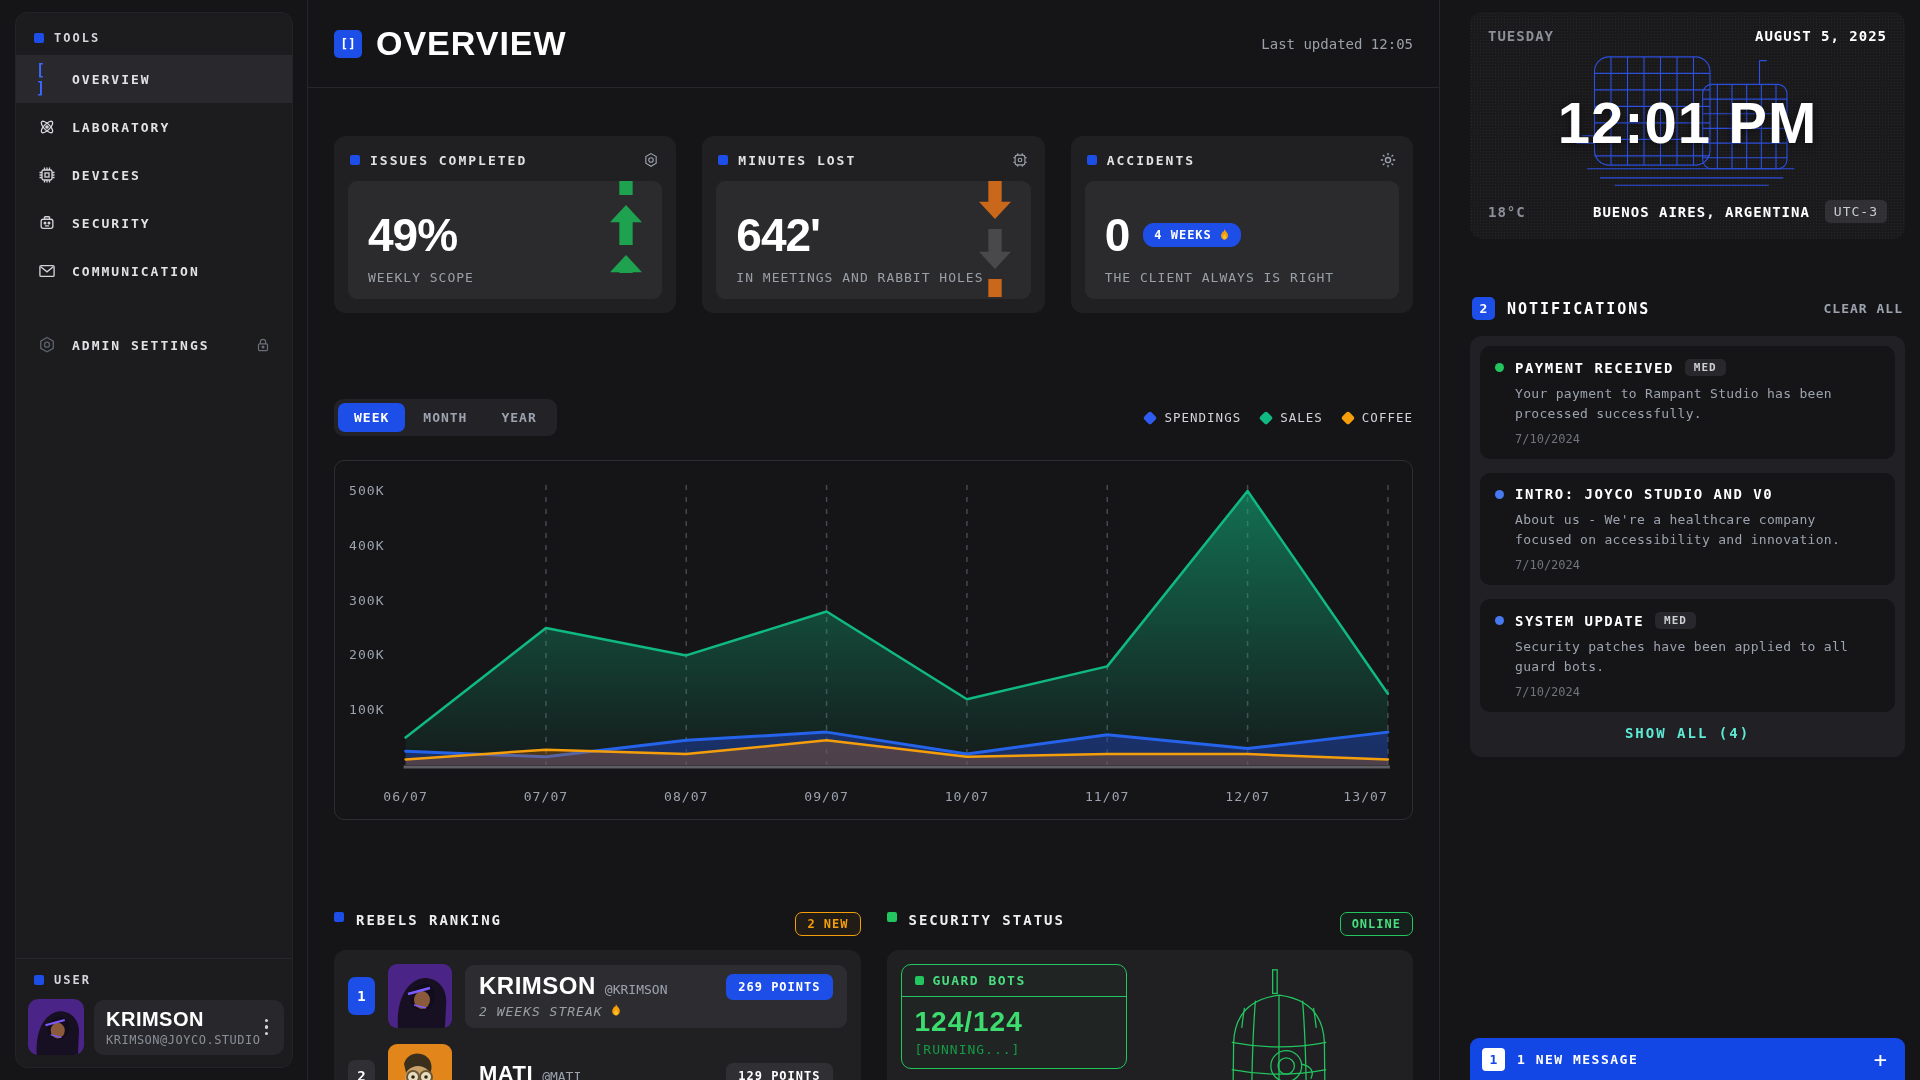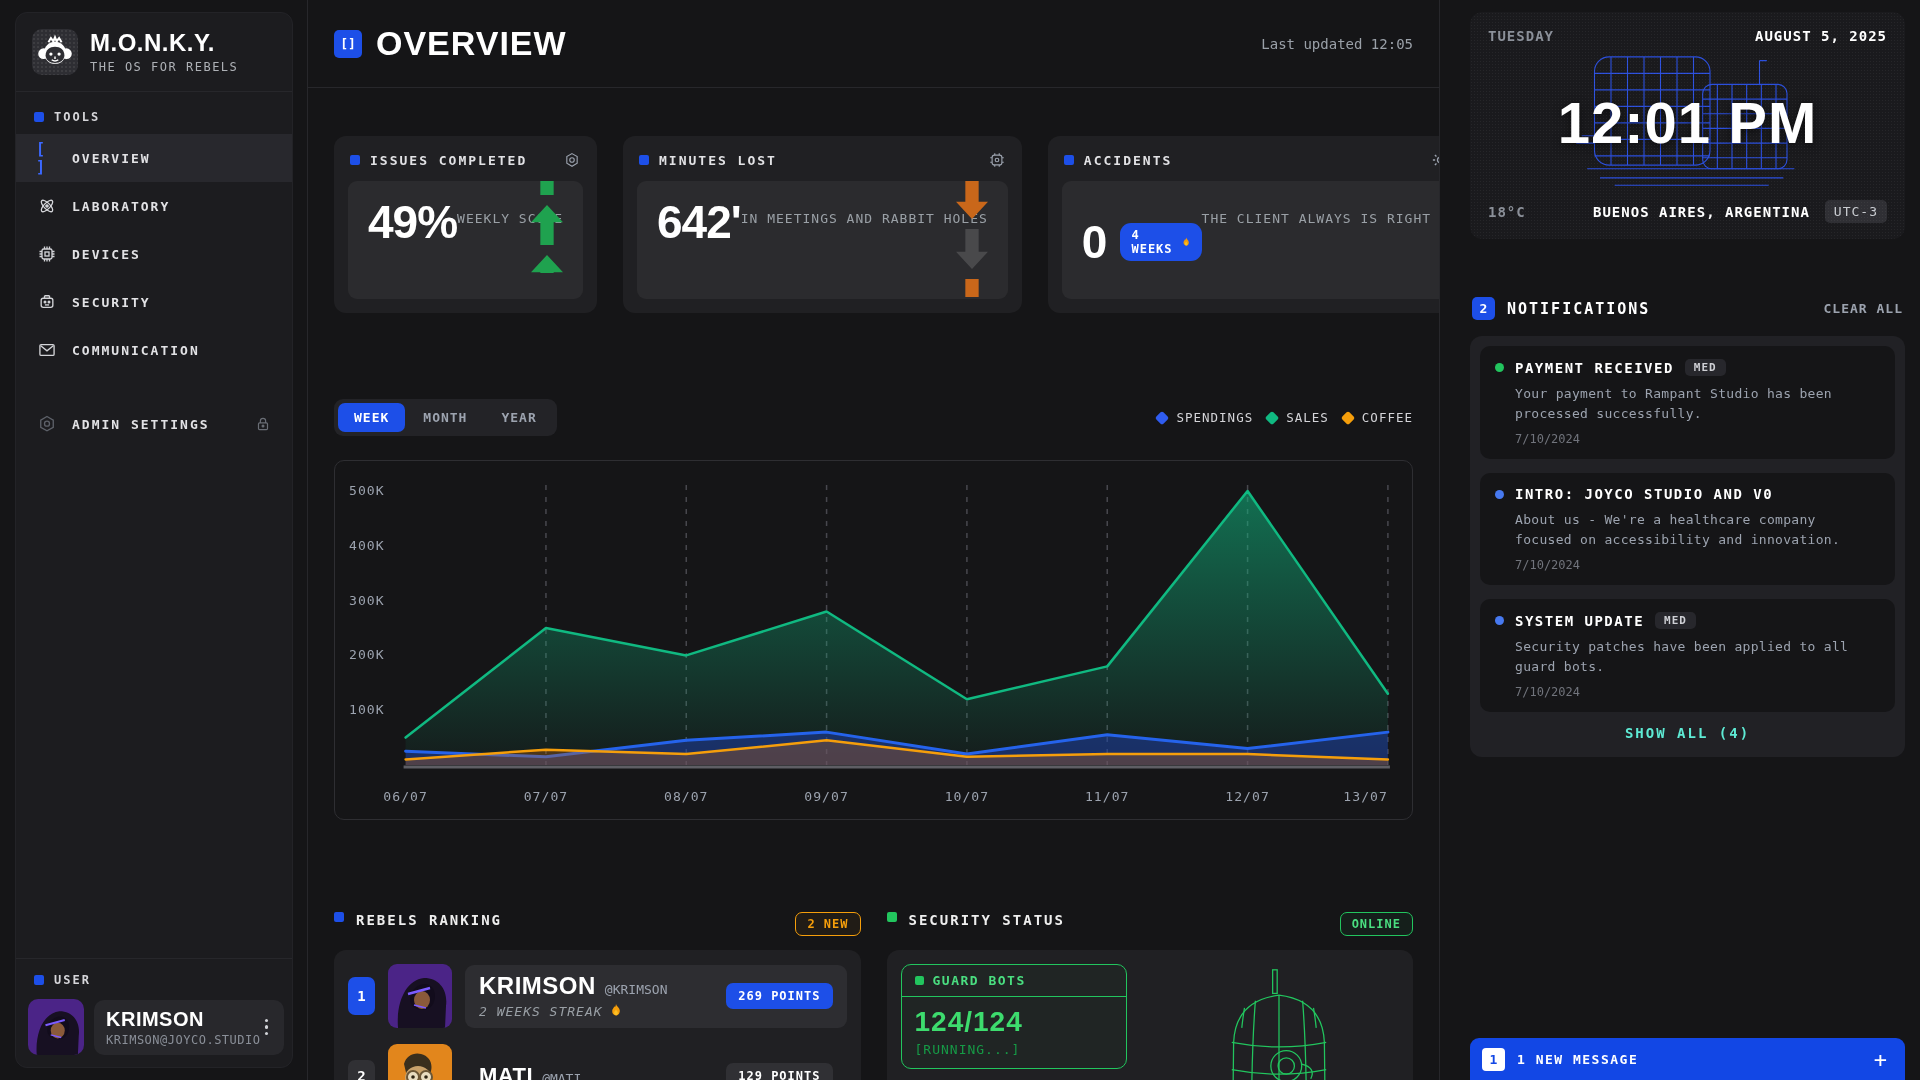--- a/index.html
+++ b/index.html
@@ -56,36 +56,36 @@
   .hicon{width:28px;height:28px;border-radius:5px;background:var(--accent);color:#fff;display:flex;align-items:center;justify-content:center;
     font:bold 13px var(--mono);margin-right:14px}
   .htitle{font:bold 34px var(--disp);letter-spacing:1px;color:#fff}
   .hupdated{margin-left:auto;font:14px var(--mono);color:#9aa0a8}
 
   .stats{display:grid;grid-template-columns:1fr 1fr 1fr;gap:26px;margin:48px 26px 0}
   .stat-card{background:var(--panel);border-radius:12px;padding:13px 14px 14px}
   .stat-head{display:flex;align-items:center;gap:10px;padding:2px 2px 12px}
   .stat-head .gear{margin-left:auto;color:#9ca3af;cursor:pointer}
   .stat-body{position:relative;background:var(--panel2);border-radius:9px;height:118px;padding:18px 20px 14px;overflow:hidden;
-    display:flex;flex-direction:row;justify-content:flex-end}
+    display:flex;flex-direction:column;justify-content:flex-end}
   .stat-value{font:bold 46px var(--disp);letter-spacing:-1px;color:#fff;line-height:1}
   .stat-sub{font:13px var(--mono);letter-spacing:1px;color:#9aa0a6;margin-top:12px;white-space:nowrap}
   .valrow{display:flex;align-items:center;gap:14px}
   .streak-badge{display:inline-flex;align-items:center;gap:7px;background:var(--accent);border-radius:11px;padding:5px 11px;
     font:bold 12px var(--mono);letter-spacing:1px;color:#fff}
   .arrcol{position:absolute;top:0;bottom:0;right:16px;width:40px;display:flex;flex-direction:column;align-items:center;gap:10px;overflow:hidden}
   .arrcol.up{transform:translateY(-26px)}
   .arrcol.down{transform:translateY(-2px)}
   .arrcol svg{flex:none}
 
   .chart-bar{display:flex;align-items:center;margin:86px 26px 0}
   .tabs{display:flex;background:#232327;border-radius:9px;padding:4px;gap:2px}
   .tab{font:bold 13px var(--mono);letter-spacing:1px;color:#9ca3af;padding:7px 16px;border-radius:7px;cursor:pointer}
   .tab.active{background:var(--accent);color:#fff}
-  .legend{margin-left:auto;display:flex;gap:14px;}
+  .legend{margin-left:auto;display:flex;gap:20px;}
   .leg{display:flex;align-items:center;gap:9px;cursor:pointer}
   .diamond{width:10px;height:10px;border-radius:2px;transform:rotate(45deg)}
   .leg span{font:12.5px var(--mono);letter-spacing:1px;color:#d4d4d8}
 
   .chart-card{margin:24px 26px 0;border:1px solid #2e2e32;border-radius:10px;padding:16px 14px 6px 12px}
   .grid{stroke:#47474d;stroke-dasharray:5 7;stroke-width:1.5}
   .baseline{stroke:#5e5e64;stroke-width:3}
   .ylab,.xlab{fill:#9ca3af;font-family:var(--mono);font-size:13px;letter-spacing:1px}
 
   .bottom-row{display:grid;grid-template-columns:1fr 1fr;gap:26px;margin:92px 26px 0}
@@ -95,21 +95,21 @@
   .badge-outline.orange{color:var(--orange);border:1.5px solid var(--orange);background:rgba(245,158,11,.06)}
   .badge-outline.green{color:#4ade80;border:1.5px solid #22c55e;background:rgba(34,197,94,.06)}
   .bpanel{background:var(--panel);border-radius:12px;padding:14px;height:210px;overflow:hidden;position:relative}
   .rank-row{display:flex;align-items:center;gap:13px}
   .rank-row + .rank-row{margin-top:16px}
   .rank-badge{width:27px;height:38px;border-radius:7px;display:flex;align-items:center;justify-content:center;
     font:bold 14px var(--mono);color:#fff;flex:none}
   .rank-badge.first{background:var(--accent)}
   .rank-badge.other{background:#303034;height:32px}
   .rav{width:64px;height:64px;border-radius:9px;overflow:hidden;flex:none}
-  .rank-strip{flex:1;display:flex;align-items:center;border-radius:9px;padding:9px 14px;min-width:0}
+  .rank-strip{flex:1;display:flex;align-items:flex-start;border-radius:9px;padding:9px 14px;min-width:0}
   .rank-strip.hl{background:#2d2d31}
   .rname{font:bold 24px var(--disp);color:#fff;letter-spacing:.5px;line-height:1}
   .rhandle{font:13px var(--mono);color:#9ca3af;margin-left:9px}
   .rstreak{display:flex;align-items:center;gap:7px;font:italic 13px var(--mono);color:#9aa0a6;letter-spacing:1px;margin-top:6px}
   .pts{margin-left:auto;border-radius:7px;padding:6px 12px;font:bold 12px var(--mono);letter-spacing:1px;color:#fff;flex:none}
   .pts.blue{background:var(--accent)}
   .pts.gray{background:#303034}
 
   .sec-card{border:1.5px solid #22c55e;border-radius:10px;width:226px;overflow:hidden;background:rgba(34,197,94,.03)}
   .sec-card .sc-head{display:flex;align-items:center;gap:9px;padding:8px 13px;border-bottom:1.5px solid #22c55e}
@@ -161,38 +161,20 @@
   .msg-text{font:bold 13px var(--mono);letter-spacing:1.5px;color:#fff;flex:1}
   .msg-plus{font:22px var(--mono);color:#fff;padding:0 6px}
 </style>
 </head>
 <body>
 
 <div class="screen">
 
   <aside class="sidebar">
     <div class="side-card">
-      <div class="logo-row">
-        <div class="logo-tile">
-          <svg viewBox="0 0 44 44" width="36" height="36">
-            <path d="M14 10l3-5 3 4 2-5 2 5 3-4 3 5" stroke="#fff" stroke-width="2.5" fill="none"></path>
-            <circle cx="8" cy="24" r="6.5" fill="#fff"></circle>
-              <circle cx="36" cy="24" r="6.5" fill="#fff"></circle>
-            <circle cx="22" cy="23" r="13.5" fill="#fff"></circle>
-            <path d="M10.5 26c0-6.5 5-10.5 11.5-10.5S33.5 19.5 33.5 26c0 5.5-4.6 9.5-11.5 9.5S10.5 31.5 10.5 26z" fill="#2e2e33"></path>
-            <circle cx="17" cy="24.5" r="2" fill="#fff"></circle>
-              <circle cx="27" cy="24.5" r="2" fill="#fff"></circle>
-            <path d="M18 31.5c2.6 2 5.4 2 8 0M22 27.5v3" stroke="#fff" stroke-width="1.8" fill="none"></path>
-          </svg>
-        </div>
-        <div>
-          <div class="logo-name">M.O.N.K.Y.</div>
-          <div class="logo-sub">THE OS FOR REBELS</div>
-        </div>
-      </div>
 
       <div class="tools-row">
         <span class="sq"></span>
         <span class="cat-label">TOOLS</span>
       </div>
 
       <nav class="menu">
         <div class="menu-item active">
           <span class="micon brk">[ ]</span>
           <span class="mlabel">OVERVIEW</span>

